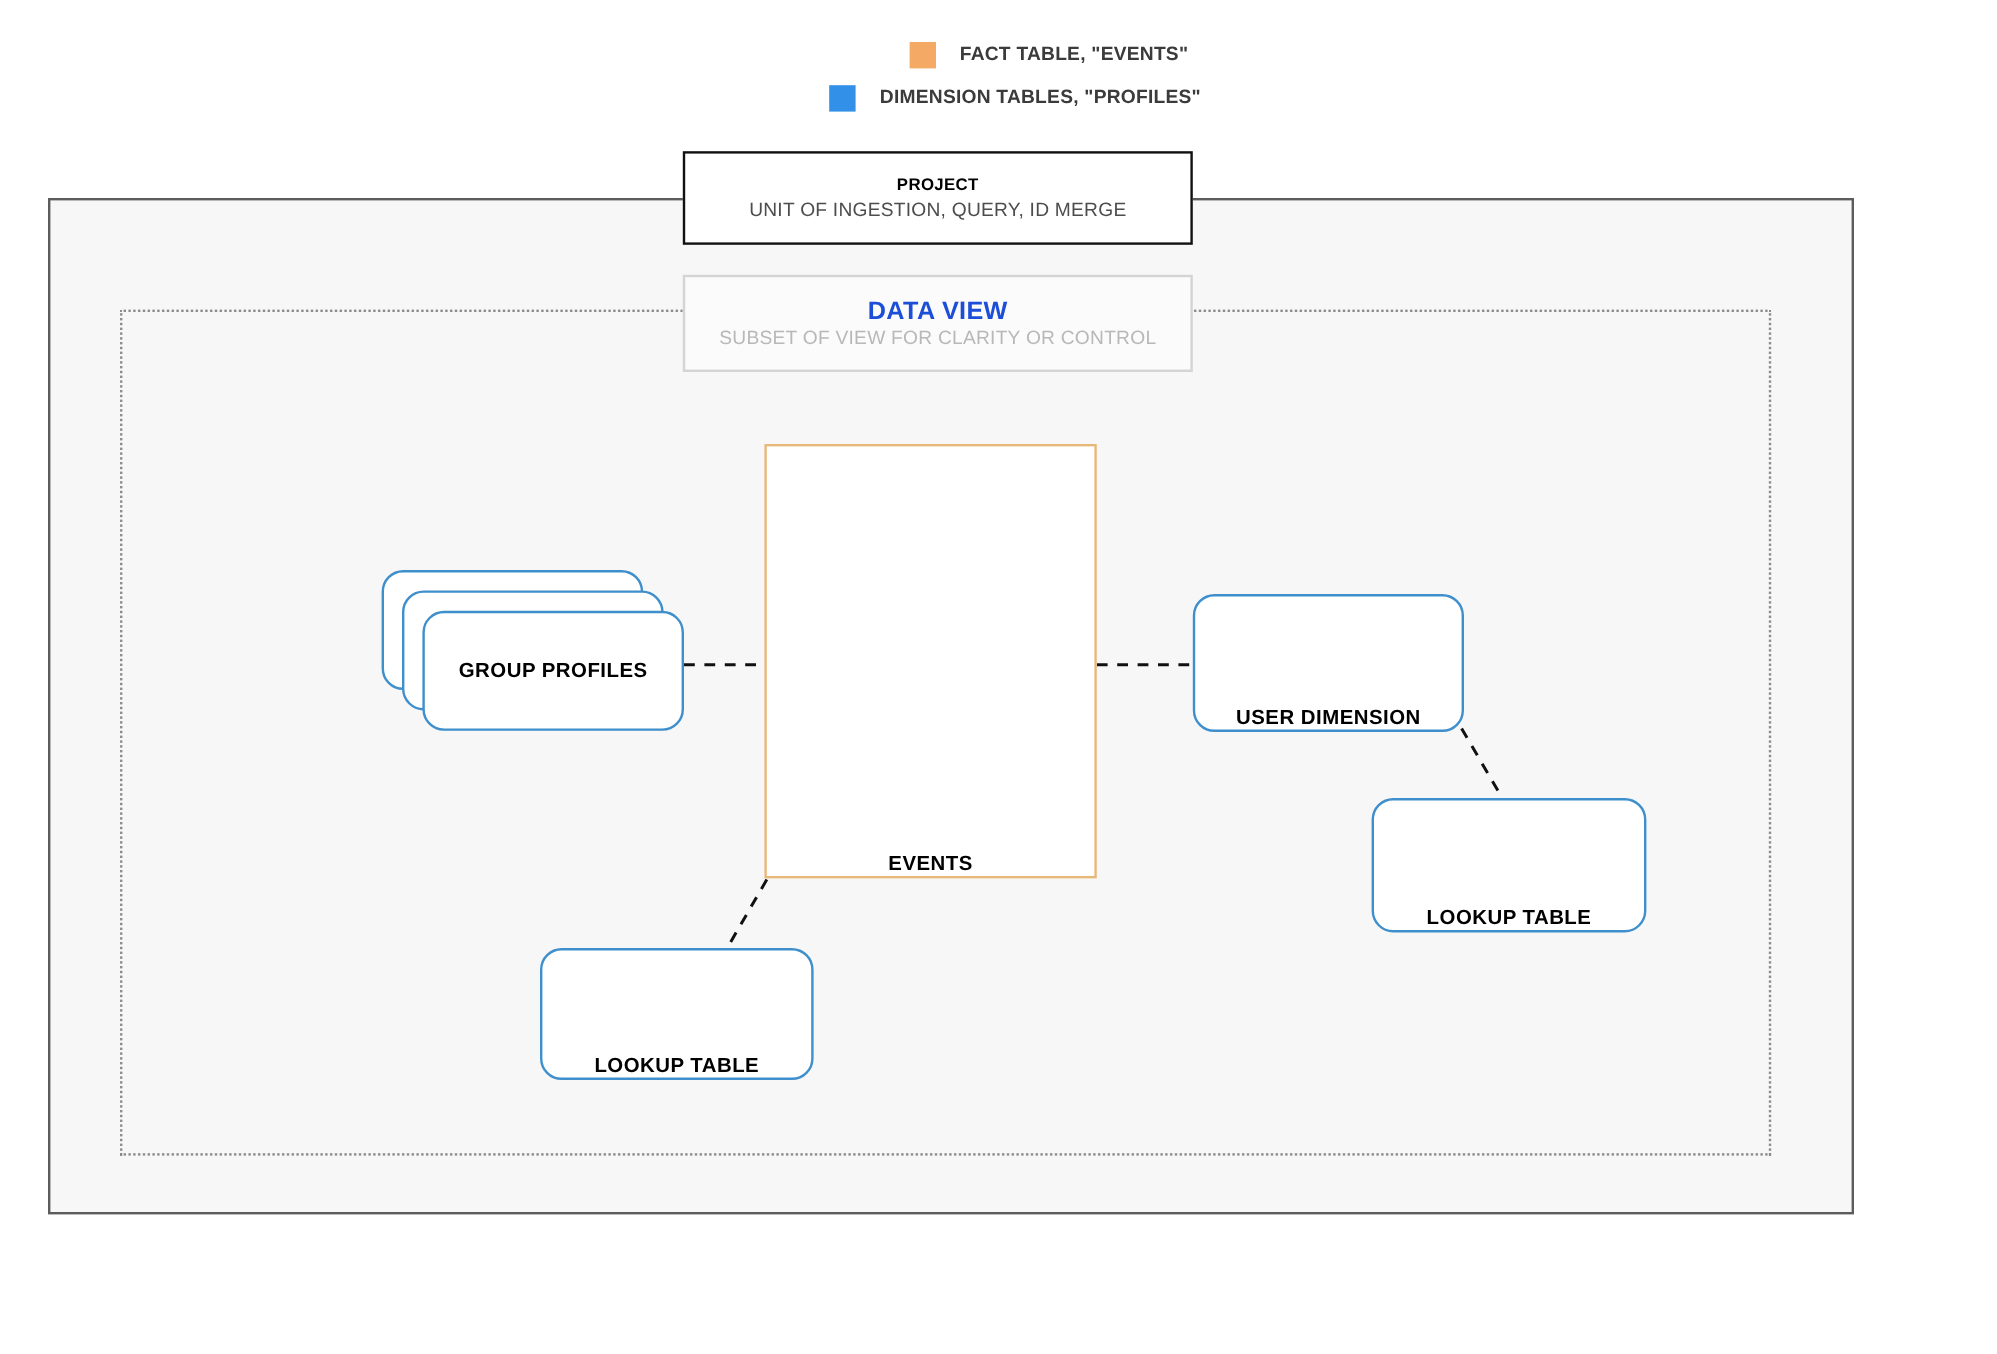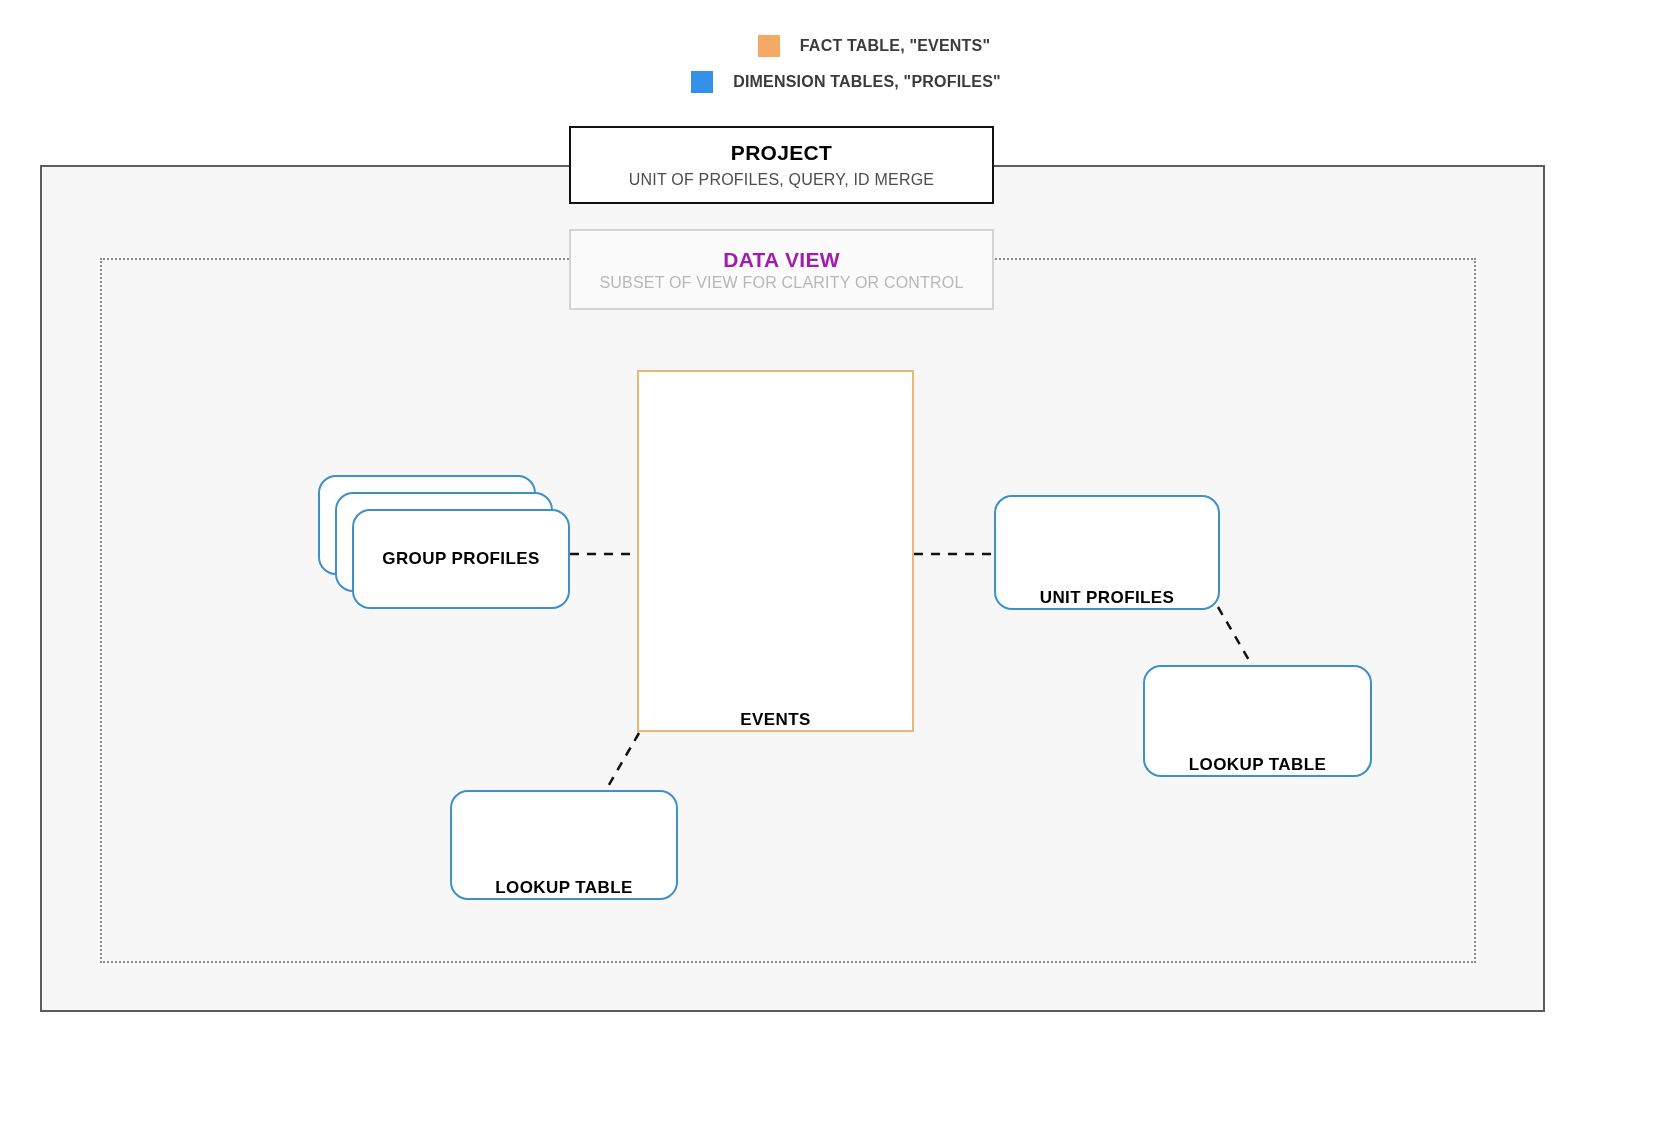--- a/index.html
+++ b/index.html
@@ -88,21 +88,21 @@
   }
   #project-card {
     left: 569px;
     top: 126px;
     width: 425px;
     height: 78px;
     border: 2px solid #111111;
     z-index: 6;
   }
   #project-card .card-title {
-    font-size: 21px;
+    font-size: 14px;
     font-weight: bold;
     color: #000000;
     letter-spacing: 0.3px;
     margin-bottom: 6px;
   }
   #project-card .card-sub {
     font-size: 16px;
     color: #4d4d4d;
     letter-spacing: 0.2px;
   }
@@ -112,21 +112,21 @@
     top: 229px;
     width: 425px;
     height: 81px;
     border: 2px solid #d4d4d4;
     background: #fbfbfb;
     z-index: 6;
   }
   #dataview-card .card-title {
     font-size: 21px;
     font-weight: bold;
-    color: #a21caf;
+    color: #1d4ed8;
     letter-spacing: 0.3px;
     margin-bottom: 2px;
   }
   #dataview-card .card-sub {
     font-size: 16px;
     color: #b8b8b8;
     letter-spacing: 0.2px;
   }
 
   
@@ -248,42 +248,42 @@
 
   <line x1="914" y1="554" x2="994" y2="554" stroke="#111111" stroke-width="2.5" stroke-dasharray="9 8"></line>
 
   <line x1="639" y1="733" x2="606" y2="790" stroke="#111111" stroke-width="2.5" stroke-dasharray="9 8"></line>
 
   <line x1="1218" y1="607" x2="1253" y2="667" stroke="#111111" stroke-width="2.5" stroke-dasharray="9 8"></line>
 </svg>
 
 <div class="header-card" id="project-card">
   <div class="card-title">PROJECT</div>
-  <div class="card-sub">UNIT OF PROFILES, QUERY, ID MERGE</div>
+  <div class="card-sub">UNIT OF INGESTION, QUERY, ID MERGE</div>
 </div>
 
 <div class="header-card" id="dataview-card">
   <div class="card-title">DATA VIEW</div>
   <div class="card-sub">SUBSET OF VIEW FOR CLARITY OR CONTROL</div>
 </div>
 
 <div class="node" id="node-events">
   <span class="node-label">EVENTS</span>
 </div>
 
 <div id="node-group-profiles-stack">
   <div class="stack-layer" id="stack-back"></div>
   <div class="stack-layer" id="stack-mid"></div>
   <div class="stack-layer" id="stack-front">
     <span class="node-label">GROUP PROFILES</span>
   </div>
 </div>
 
 <div class="node card-blue" id="node-user-profiles">
-  <span class="node-label">UNIT PROFILES</span>
+  <span class="node-label">USER DIMENSION</span>
 </div>
 
 <div class="node card-blue" id="node-lookup-left">
   <span class="node-label">LOOKUP TABLE</span>
 </div>
 
 <div class="node card-blue" id="node-lookup-right">
   <span class="node-label">LOOKUP TABLE</span>
 </div>
 

